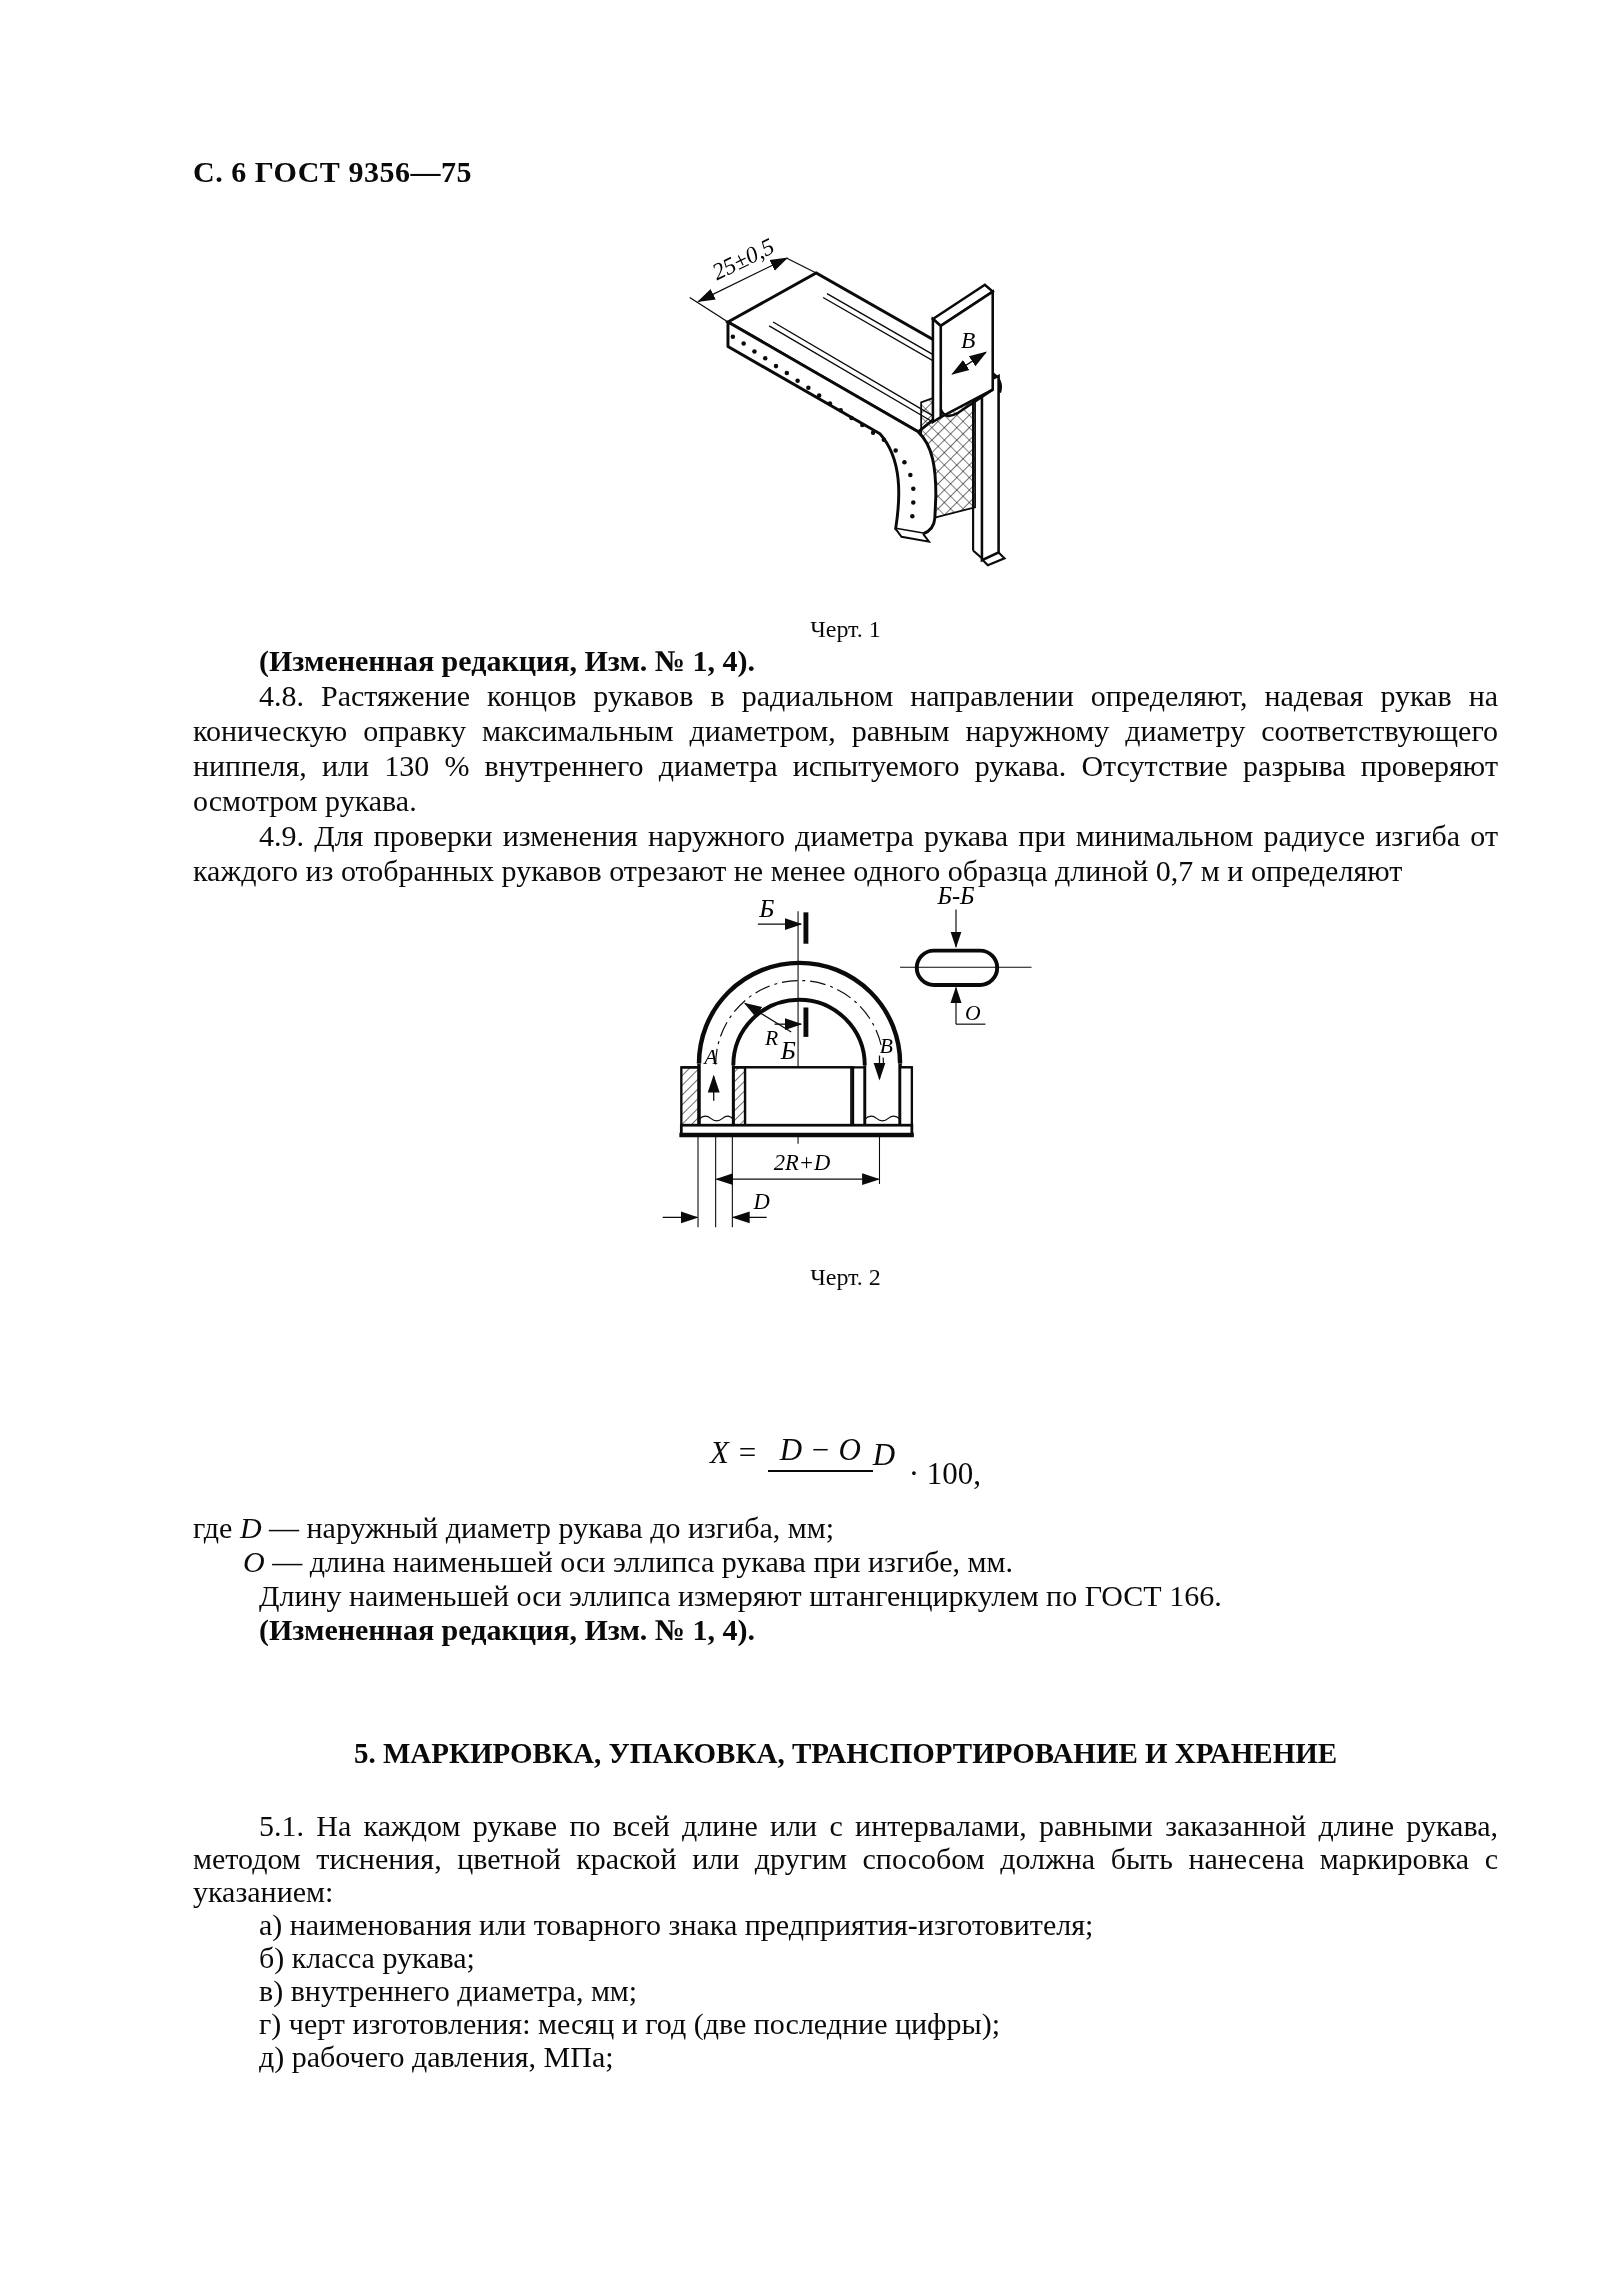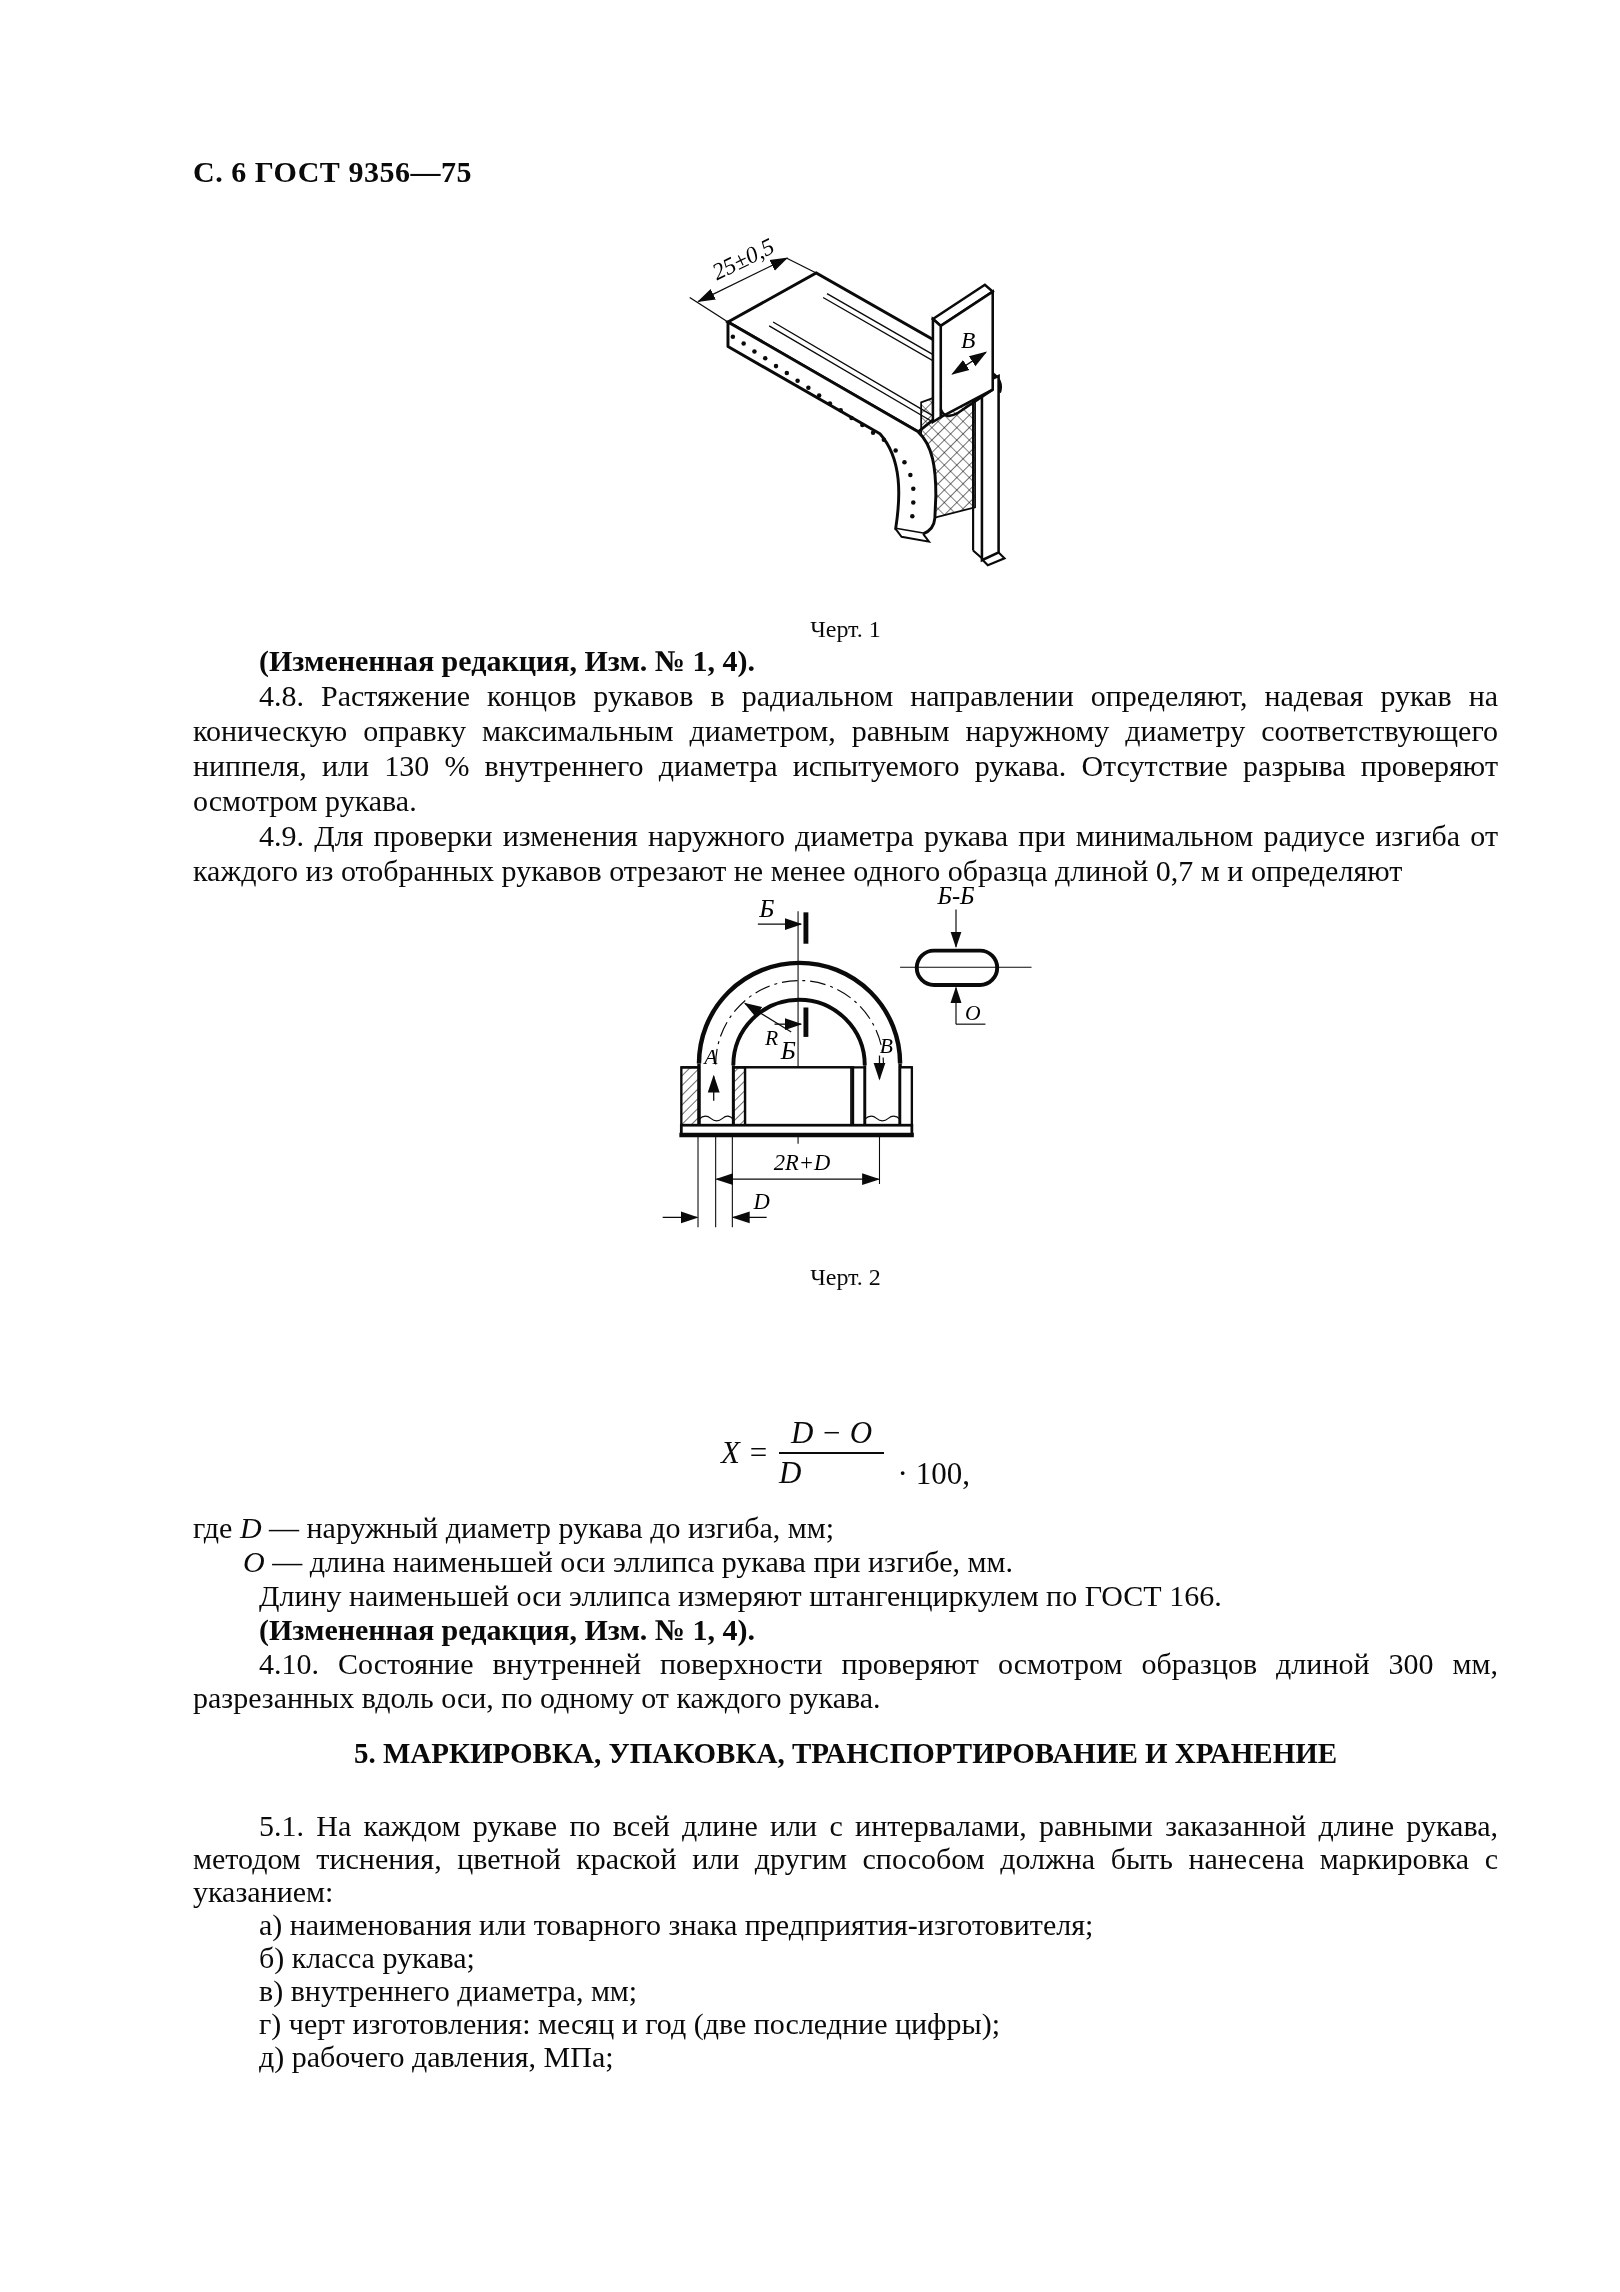--- a/index.html
+++ b/index.html
@@ -26,21 +26,21 @@
   .p51{left:193px;top:1809px;width:1305px;font-size:30px;line-height:33px;}
   .list{left:193px;top:1908px;width:1305px;font-size:30px;line-height:33px;}
   .list div{padding-left:66px;}
   .formula{
     left:193px;top:1414px;width:1305px;
     display:flex;justify-content:center;align-items:center;
     font-size:31px;
   }
   .f-x{font-style:italic;margin-right:9.8px;}
   .f-eq{margin-right:11.8px;}
-  .frac{display:inline-flex;flex-direction:column;align-items:flex-start;margin-right:13.7px;font-style:italic;}
+  .frac{display:inline-flex;flex-direction:row;align-items:flex-end;margin-right:13.7px;font-style:italic;}
   .frac .num{border-bottom:2px solid #0a0a0a;padding:0 11.8px 2.9px 11.8px;line-height:1.05;}
   .frac .den{padding-top:2.9px;line-height:1.05;}
   .f-mult{white-space:pre;margin-top:42px;}
   svg text{font-family:"Liberation Serif", serif;}
   .figlbl{font-style:italic;}
 </style>
 </head>
 <body>
 
 <div class="page">
@@ -191,21 +191,20 @@
       <span class="den">D</span>
     </span>
     <span class="f-mult">· 100,</span>
   </div>
 
   <div class="abs tblock-c" style="top:1511px;">
     <div><span>где</span> <span class="sym">D</span> <span>— наружный диаметр рукава до изгиба, мм;</span></div>
     <div class="oline"><span class="sym">О</span> <span>— длина наименьшей оси эллипса рукава при изгибе, мм.</span></div>
     <div class="line-indent">Длину наименьшей оси эллипса измеряют штангенциркулем по ГОСТ 166.</div>
     <div class="amend">(Измененная редакция, Изм. № 1, 4).</div>
-    <div class="para">4.10. Состояние внутренней поверхности проверяют осмотром образцов длиной 300 мм, разрезанных вдоль оси, по одному от каждого рукава.</div>
   </div>
 
   <div class="abs sect5">5. МАРКИРОВКА, УПАКОВКА, ТРАНСПОРТИРОВАНИЕ И ХРАНЕНИЕ</div>
   <div class="abs p51 para">5.1. На каждом рукаве по всей длине или с интервалами, равными заказанной длине рукава, методом тиснения, цветной краской или другим способом должна быть нанесена маркировка с указанием:</div>
 
   <div class="abs list">
     <div>а) наименования или товарного знака предприятия-изготовителя;</div>
     <div>б) класса рукава;</div>
     <div>в) внутреннего диаметра, мм;</div>
     <div>г) черт изготовления: месяц и год (две последние цифры);</div>

